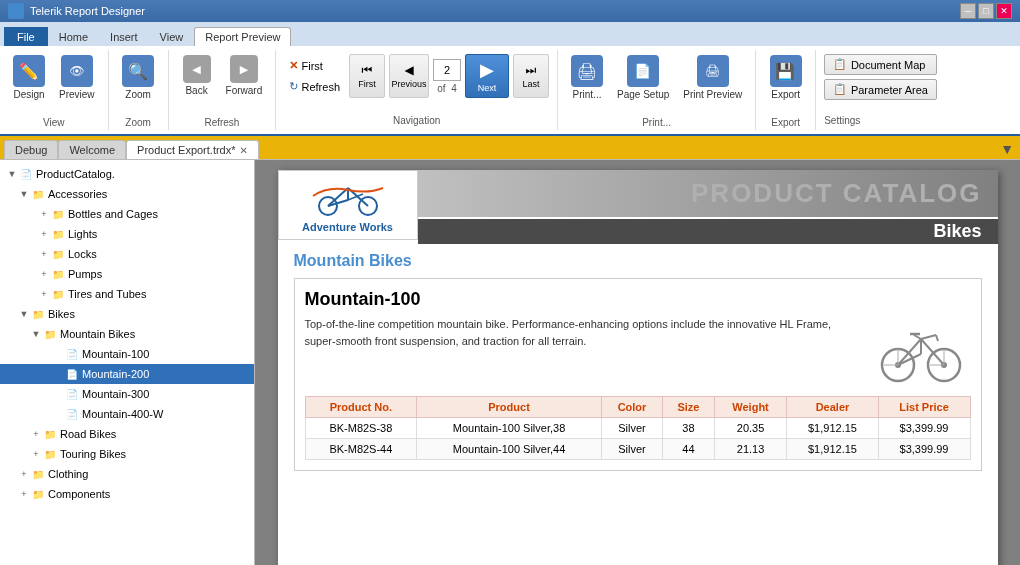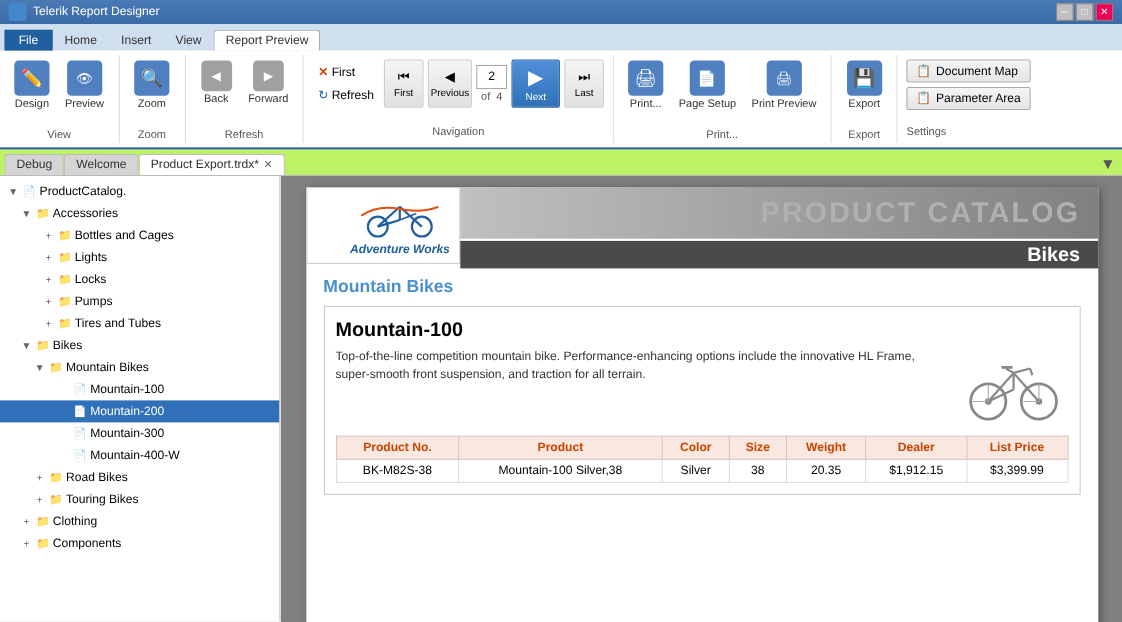--- a/index.html
+++ b/index.html
@@ -161,21 +161,21 @@
       background: linear-gradient(to bottom, #f5f5f5, #e5e5e5);
       cursor: pointer;
       border-radius: 2px;
       font-size: 11px;
       white-space: nowrap;
     }
 
     
     .doc-tabs {
       height: 24px;
-      background: #bef264;
+      background: #eab308;
       display: flex;
       align-items: flex-end;
       padding-left: 4px;
       border-bottom: 1px solid #bbb;
       position: relative;
     }
     .doc-tab {
       padding: 3px 10px;
       font-size: 11px;
       cursor: pointer;
@@ -244,23 +244,22 @@
 
     
     .report-header {
       display: flex;
       align-items: stretch;
       height: 70px;
     }
     .report-logo {
       width: 140px;
       border: 1px solid #ccc;
-      display: flex; align-items: center; justify-content: flex-end;
+      display: flex; align-items: center; justify-content: center;
       padding: 8px;
-      font-style: italic;
     }
     .report-title-area {
       flex: 1;
       background: linear-gradient(to right, #c0c0c0, #808080);
       display: flex; flex-direction: column; justify-content: center;
       padding: 8px 16px;
     }
     .report-title {
       font-size: 26px;
       font-weight: bold;
@@ -663,20 +662,29 @@
             <tbody id="product-table-body">
             <tr>
                   <td>BK-M82S-38</td>
                   <td>Mountain-100 Silver,38</td>
                   <td>Silver</td>
                   <td>38</td>
                   <td>20.35</td>
                   <td>$1,912.15</td>
                   <td>$3,399.99</td>
                 </tr>
+                <tr>
+                  <td>BK-M82S-44</td>
+                  <td>Mountain-100 Silver,44</td>
+                  <td>Silver</td>
+                  <td>44</td>
+                  <td>21.13</td>
+                  <td>$1,912.15</td>
+                  <td>$3,399.99</td>
+                </tr>
               </tbody>
           </table>
         </div>
       </div>
 
     </div>
   </div>
 
 </div>
 

